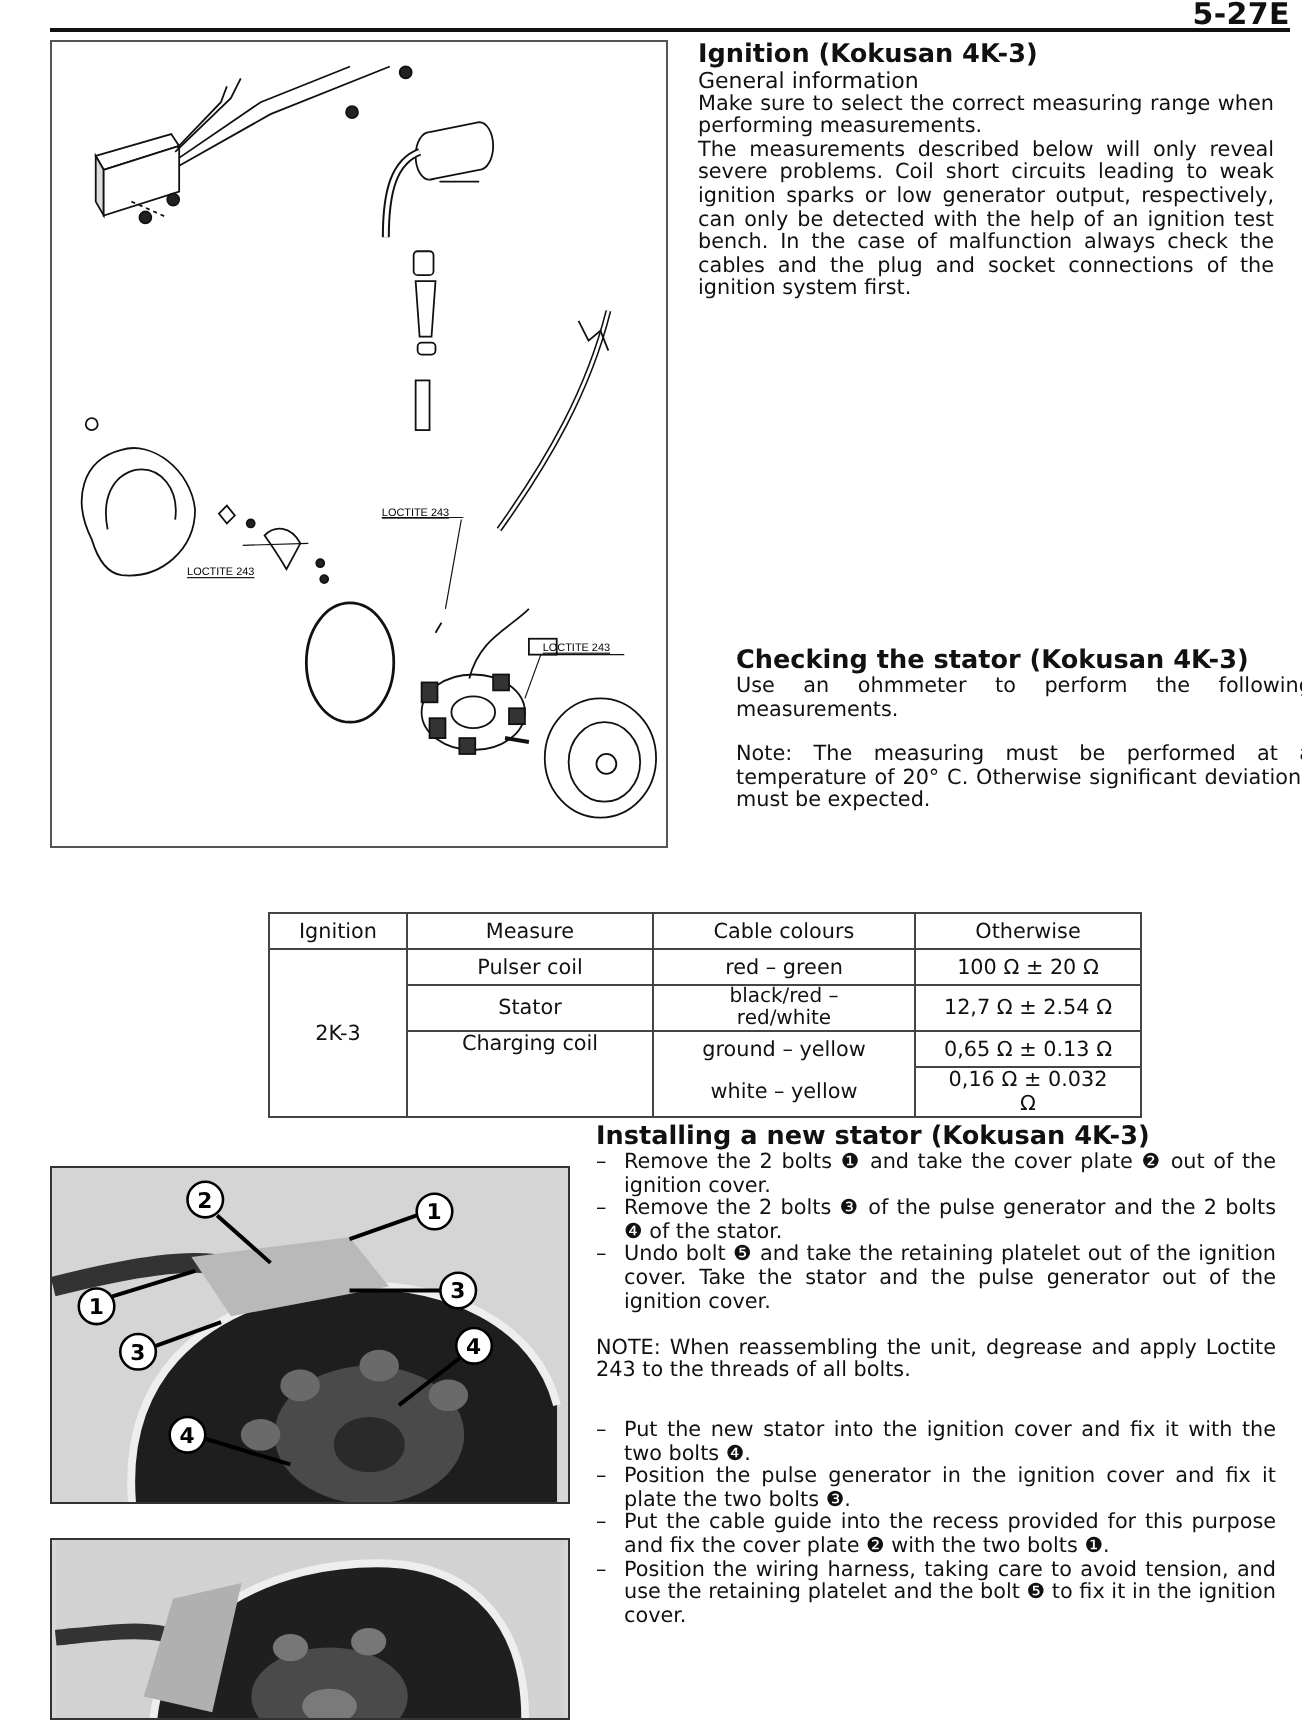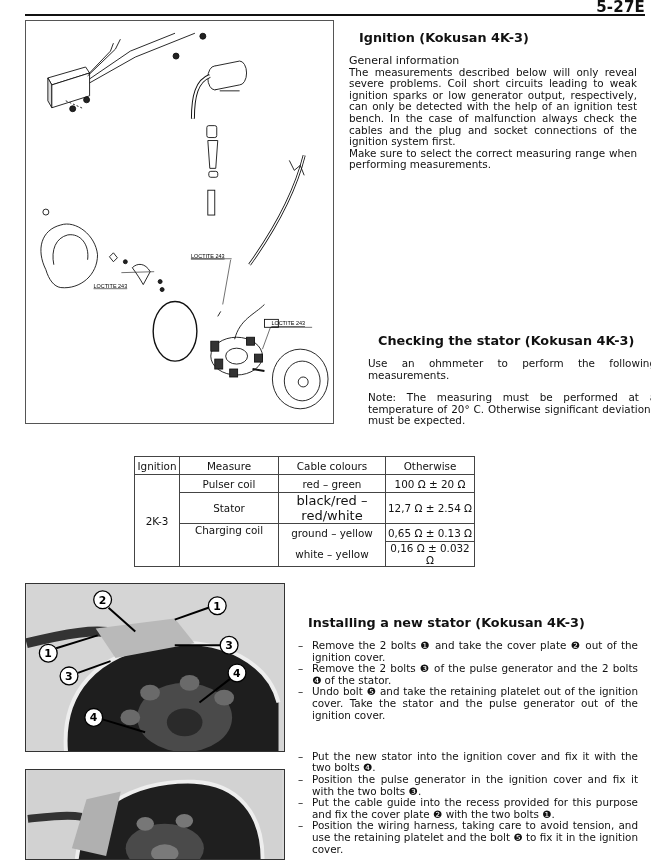--- a/index.html
+++ b/index.html
@@ -7,40 +7,40 @@
          font-family:"DejaVu Sans", sans-serif; color:#111; }
   .page-num { position:absolute; right:6px; top:-2px; font-weight:bold; font-size:15px; letter-spacing:0.2px; }
   .top-rule { position:absolute; left:25px; right:6px; top:14px; height:2px; background:#111; }
 
   .diagram { position:absolute; left:25px; top:20px; width:309px; height:404px;
              border:1px solid #555; background:#fff; box-sizing:border-box; }
   .diagram svg { width:100%; height:100%; display:block; }
   .loctite { font-size:5.5px; font-family:"Liberation Sans", sans-serif; text-decoration:underline; }
 
   .txt { position:absolute; font-size:10.4px; line-height:11.6px; text-align:justify; }
-  .h2 { font-weight:bold; font-size:12.8px; line-height:14px; margin:10px; }
+  .h2 { font-weight:bold; font-size:12.8px; line-height:14px; margin:0; }
   .h3 { font-weight:normal; font-size:11px; line-height:11.6px; margin:0; }
   p { margin:0; }
 
   #sec-ignition { left:349px; top:21px; width:288px; }
   #sec-stator { left:368px; top:324px; width:288px; }
   #sec-stator .gap { height:11px; }
 
   table.res { position:absolute; left:134px; top:456px; border-collapse:collapse;
               font-size:10.4px; border:1.2px solid #222; }
-  table.res td, table.res th { border:1px solid #444; padding:0 1px; height:17px; text-align:center; font-weight:normal; }
+  table.res td, table.res th { border:1px solid #444; padding:0 13px; height:17px; text-align:center; font-weight:normal; }
   table.res th { height:17px; }
 
   .photo { position:absolute; left:25px; width:260px; border:1px solid #333; box-sizing:border-box; overflow:hidden; background:#d8d8d8; }
   #photo1 { top:583px; height:169px; }
   #photo2 { top:769px; height:91px; }
   .photo svg { display:block; width:100%; height:100%; }
   .callout { font-family:"DejaVu Sans", sans-serif; font-weight:bold; font-size:11px; }
 
-  #sec-install { left:298px; top:606px; width:340px; }
+  #sec-install { left:298px; top:562px; width:340px; }
   ul.steps { list-style:none; margin:0; padding:0; }
   ul.steps li { position:relative; padding-left:14px; }
   ul.steps li .dash { position:absolute; left:0; top:0; }
   .spacer { height:11.6px; }
   .spacer2 { height:18px; }
 </style>
 </head>
 <body>
 
 <div class="page-num">5-27E</div>
@@ -122,22 +122,22 @@
     </g>
     <text class="loctite" x="166" y="238">LOCTITE 243</text>
     <text class="loctite" x="68" y="268">LOCTITE 243</text>
     <text class="loctite" x="247" y="306">LOCTITE 243</text>
   </svg>
 </div>
 
 <div class="txt" id="sec-ignition">
   <h2 class="h2">Ignition (Kokusan 4K-3)</h2>
   <h3 class="h3">General information</h3>
+  <p>Make sure to select the correct measuring range when performing measurements.</p>
   <p>The measurements described below will only reveal severe problems. Coil short circuits leading to weak ignition sparks or low generator output, respectively, can only be detected with the help of an ignition test bench. In the case of malfunction always check the cables and the plug and socket connections of the ignition system first.</p>
-  <p>Make sure to select the correct measuring range when performing measurements.</p>
 </div>
 
 <div class="txt" id="sec-stator">
   <h2 class="h2">Checking the stator (Kokusan 4K-3)</h2>
   <p>Use an ohmmeter to perform the following measurements.</p>
   <div class="gap"></div>
   <p>Note: The measuring must be performed at a temperature of 20° C. Otherwise significant deviations must be expected.</p>
   <div class="gap"></div>
 </div>
 
@@ -150,21 +150,21 @@
     <th style="width:86px">Otherwise</th>
   </tr>
   <tr>
     <td rowspan="4">2K-3</td>
     <td>Pulser coil</td>
     <td>red – green</td>
     <td>100 Ω ± 20 Ω</td>
   </tr>
   <tr>
     <td>Stator</td>
-    <td style="font-size:13px">black/red – red/white</td>
+    <td style="font-size:10px">black/red – red/white</td>
     <td>12,7 Ω ± 2.54 Ω</td>
   </tr>
   <tr>
     <td rowspan="2" style="vertical-align:top">Charging coil</td>
     <td style="border-bottom:none">ground – yellow</td>
     <td>0,65 Ω ± 0.13 Ω</td>
   </tr>
   <tr>
     <td style="border-top:none">white – yellow</td>
     <td>0,16 Ω ± 0.032 Ω</td>
@@ -232,20 +232,21 @@
 </div>
 
 <div class="txt" id="sec-install">
   <h2 class="h2">Installing a new stator (Kokusan 4K-3)</h2>
   <ul class="steps">
     <li><span class="dash">–</span><span>Remove the 2 bolts ❶ and take the cover plate ❷ out of the ignition cover.</span></li>
     <li><span class="dash">–</span><span>Remove the 2 bolts ❸ of the pulse generator and the 2 bolts ❹ of the stator.</span></li>
     <li><span class="dash">–</span><span>Undo bolt ❺ and  take the retaining platelet out of the ignition cover. Take the stator and the pulse generator out of the ignition cover.</span></li>
   </ul>
   <div class="spacer"></div>
+  <p>NOTE: When reassembling the unit, degrease and apply Loctite 243 to the threads of all bolts.</p>
   <div class="spacer2"></div>
   <ul class="steps">
     <li><span class="dash">–</span><span>Put the new stator into the ignition cover and fix it with the two bolts ❹.</span></li>
-    <li><span class="dash">–</span><span>Position the pulse generator in the ignition cover and fix it with the two bolts ❸.</span></li>
+    <li><span class="dash">–</span><span>Position the pulse generator in the ignition cover and fix it plate the two bolts ❸.</span></li>
     <li><span class="dash">–</span><span>Put the cable guide into the recess provided for this purpose and fix the cover plate ❷ with the two bolts ❶.</span></li>
     <li><span class="dash">–</span><span>Position the wiring harness, taking care to avoid tension, and use the retaining platelet and the  bolt ❺ to fix it in the ignition cover.</span></li>
   </ul>
 </div>
 
 </body></html>

